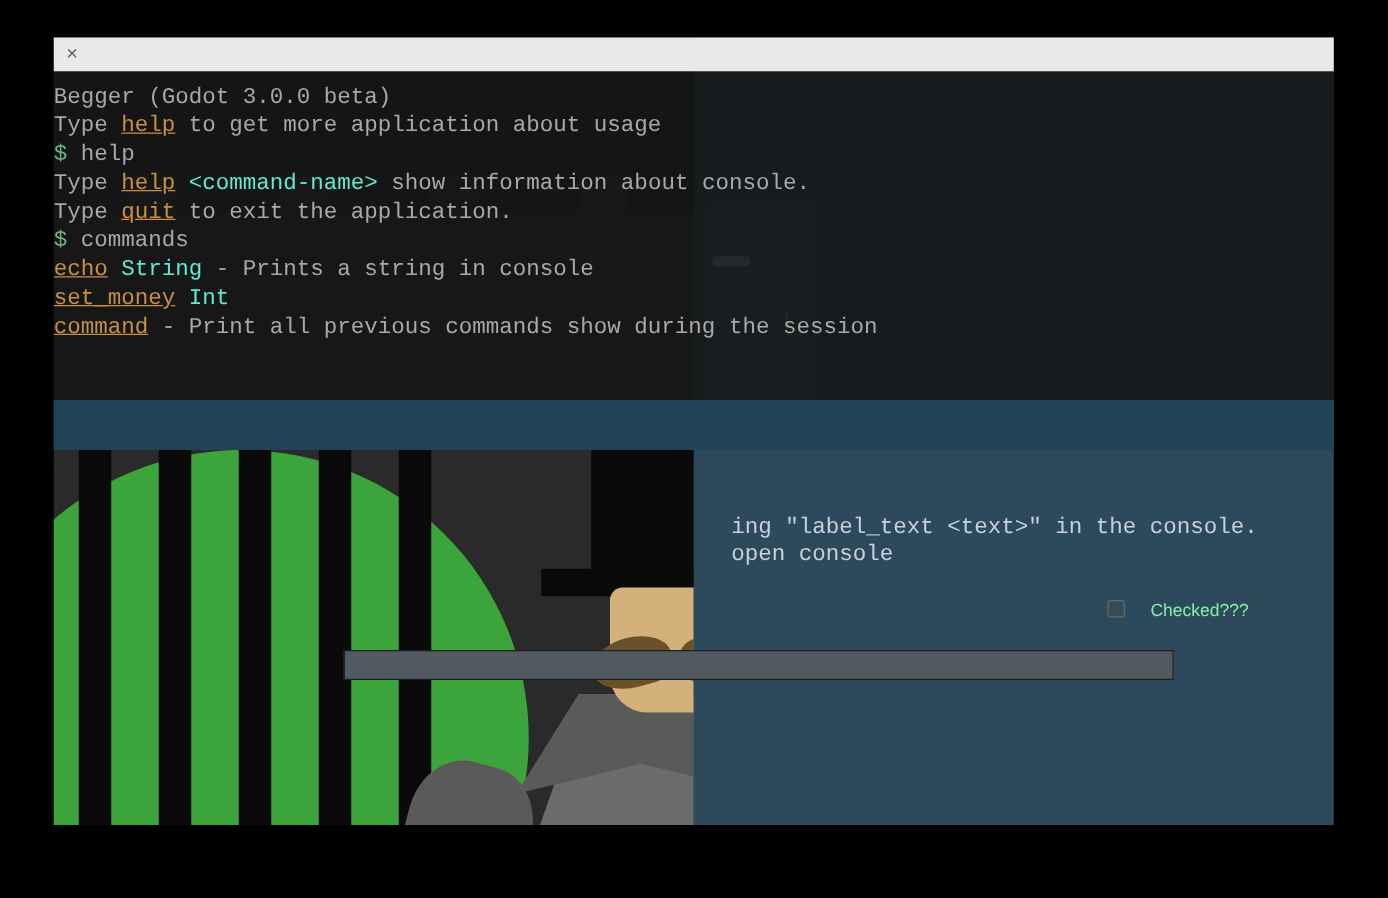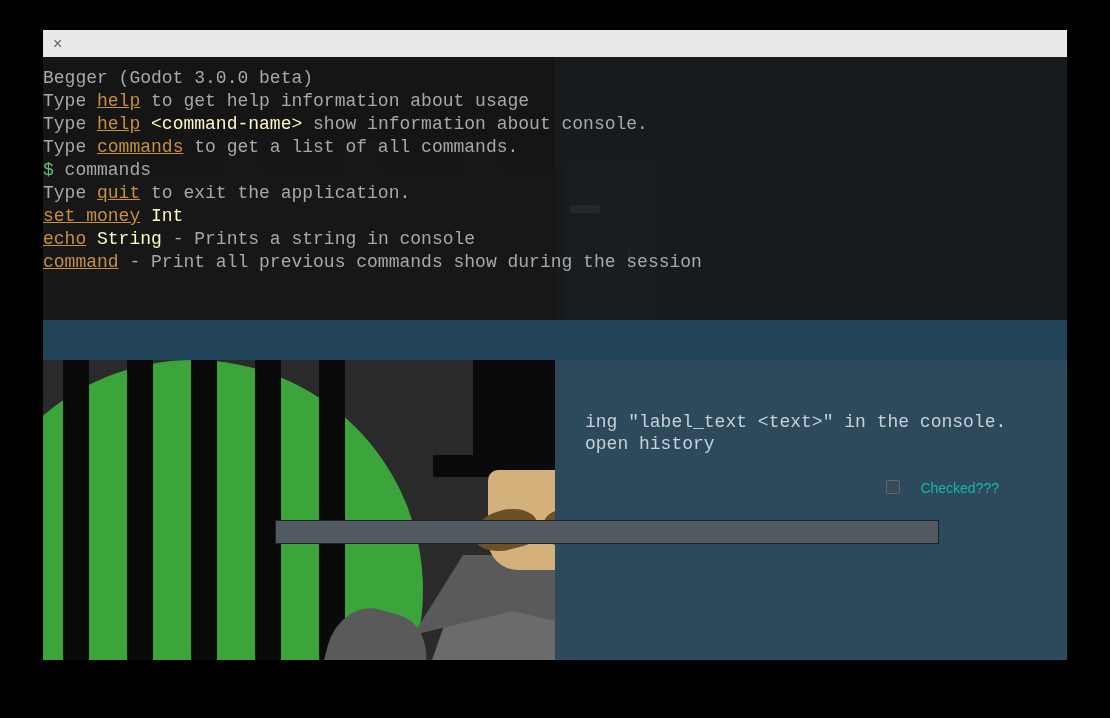--- a/index.html
+++ b/index.html
@@ -194,21 +194,21 @@
   font-size: 18px;
   line-height: 22px;
   white-space: pre;
 }
 .checkbox-row {
   position: absolute;
   right: 68px;
   top: 450px;
   display: flex;
   gap: 20px;
-  color: #14b8a6;
+  color: #86efac;
   font-family: sans-serif;
   font-size: 14px;
 }
 .checkbox {
   width: 14px;
   height: 14px;
   background: #3a4a52;
   border: 1px solid #5a6a72;
   border-radius: 2px;
   cursor: pointer;
@@ -274,21 +274,21 @@
 }
 .console-line {
   white-space: pre;
 }
 .cmd-link {
   color: #c89040;
   text-decoration: underline;
   cursor: pointer;
 }
 .cmd-arg {
-  color: #fef9c3;
+  color: #5eead4;
 }
 .prompt {
   color: #68b880;
 }
 .plain {
   color: #a8a8a8;
 }
 </style>
 </head>
 <body>
@@ -318,40 +318,40 @@
       <div class="hat-brim"></div>
       <div class="face"></div>
       <div class="mustache"></div>
     </div>
   </div>
 
   <div class="right-panel">
     <div class="right-panel-content">
       <div class="scene-decor"></div>
       <div class="instruction-text"><span>ing "label_text &lt;text&gt;" in the console.</span>
-<span>open history</span></div>
+<span>open console</span></div>
       <div class="checkbox-row">
         <div class="checkbox"></div>
         <span>Checked???</span>
       </div>
       <div class="textfield"></div>
     </div>
   </div>
 
   <div class="titlebar">
     <span class="close-btn">×</span>
   </div>
 
   <div class="console-output">
     <div class="console-line"><span class="plain">Begger (Godot 3.0.0 beta)</span></div>
-    <div class="console-line"><span class="plain">Type </span><span class="cmd-link">help</span><span class="plain"> to get help information about usage</span></div>
+    <div class="console-line"><span class="plain">Type </span><span class="cmd-link">help</span><span class="plain"> to get more application about usage</span></div>
+    <div class="console-line"><span class="prompt">$</span><span class="plain"> help</span></div>
     <div class="console-line"><span class="plain">Type </span><span class="cmd-link">help</span><span class="cmd-arg"> &lt;command-name&gt;</span><span class="plain"> show information about console.</span></div>
-    <div class="console-line"><span class="plain">Type </span><span class="cmd-link">commands</span><span class="plain"> to get a list of all commands.</span></div>
+    <div class="console-line"><span class="plain">Type </span><span class="cmd-link">quit</span><span class="plain"> to exit the application.</span></div>
     <div class="console-line"><span class="prompt">$</span><span class="plain"> commands</span></div>
-    <div class="console-line"><span class="plain">Type </span><span class="cmd-link">quit</span><span class="plain"> to exit the application.</span></div>
+    <div class="console-line"><span class="cmd-link">echo</span><span class="cmd-arg"> String</span><span class="plain"> - Prints a string in console</span></div>
     <div class="console-line"><span class="cmd-link">set_money</span><span class="cmd-arg"> Int</span></div>
-    <div class="console-line"><span class="cmd-link">echo</span><span class="cmd-arg"> String</span><span class="plain"> - Prints a string in console</span></div>
     <div class="console-line"><span class="cmd-link">command</span><span class="plain"> - Print all previous commands show during the session</span></div>
   </div>
 
   <div class="console-input-bar"></div>
 
 </div>
 
 </body></html>

